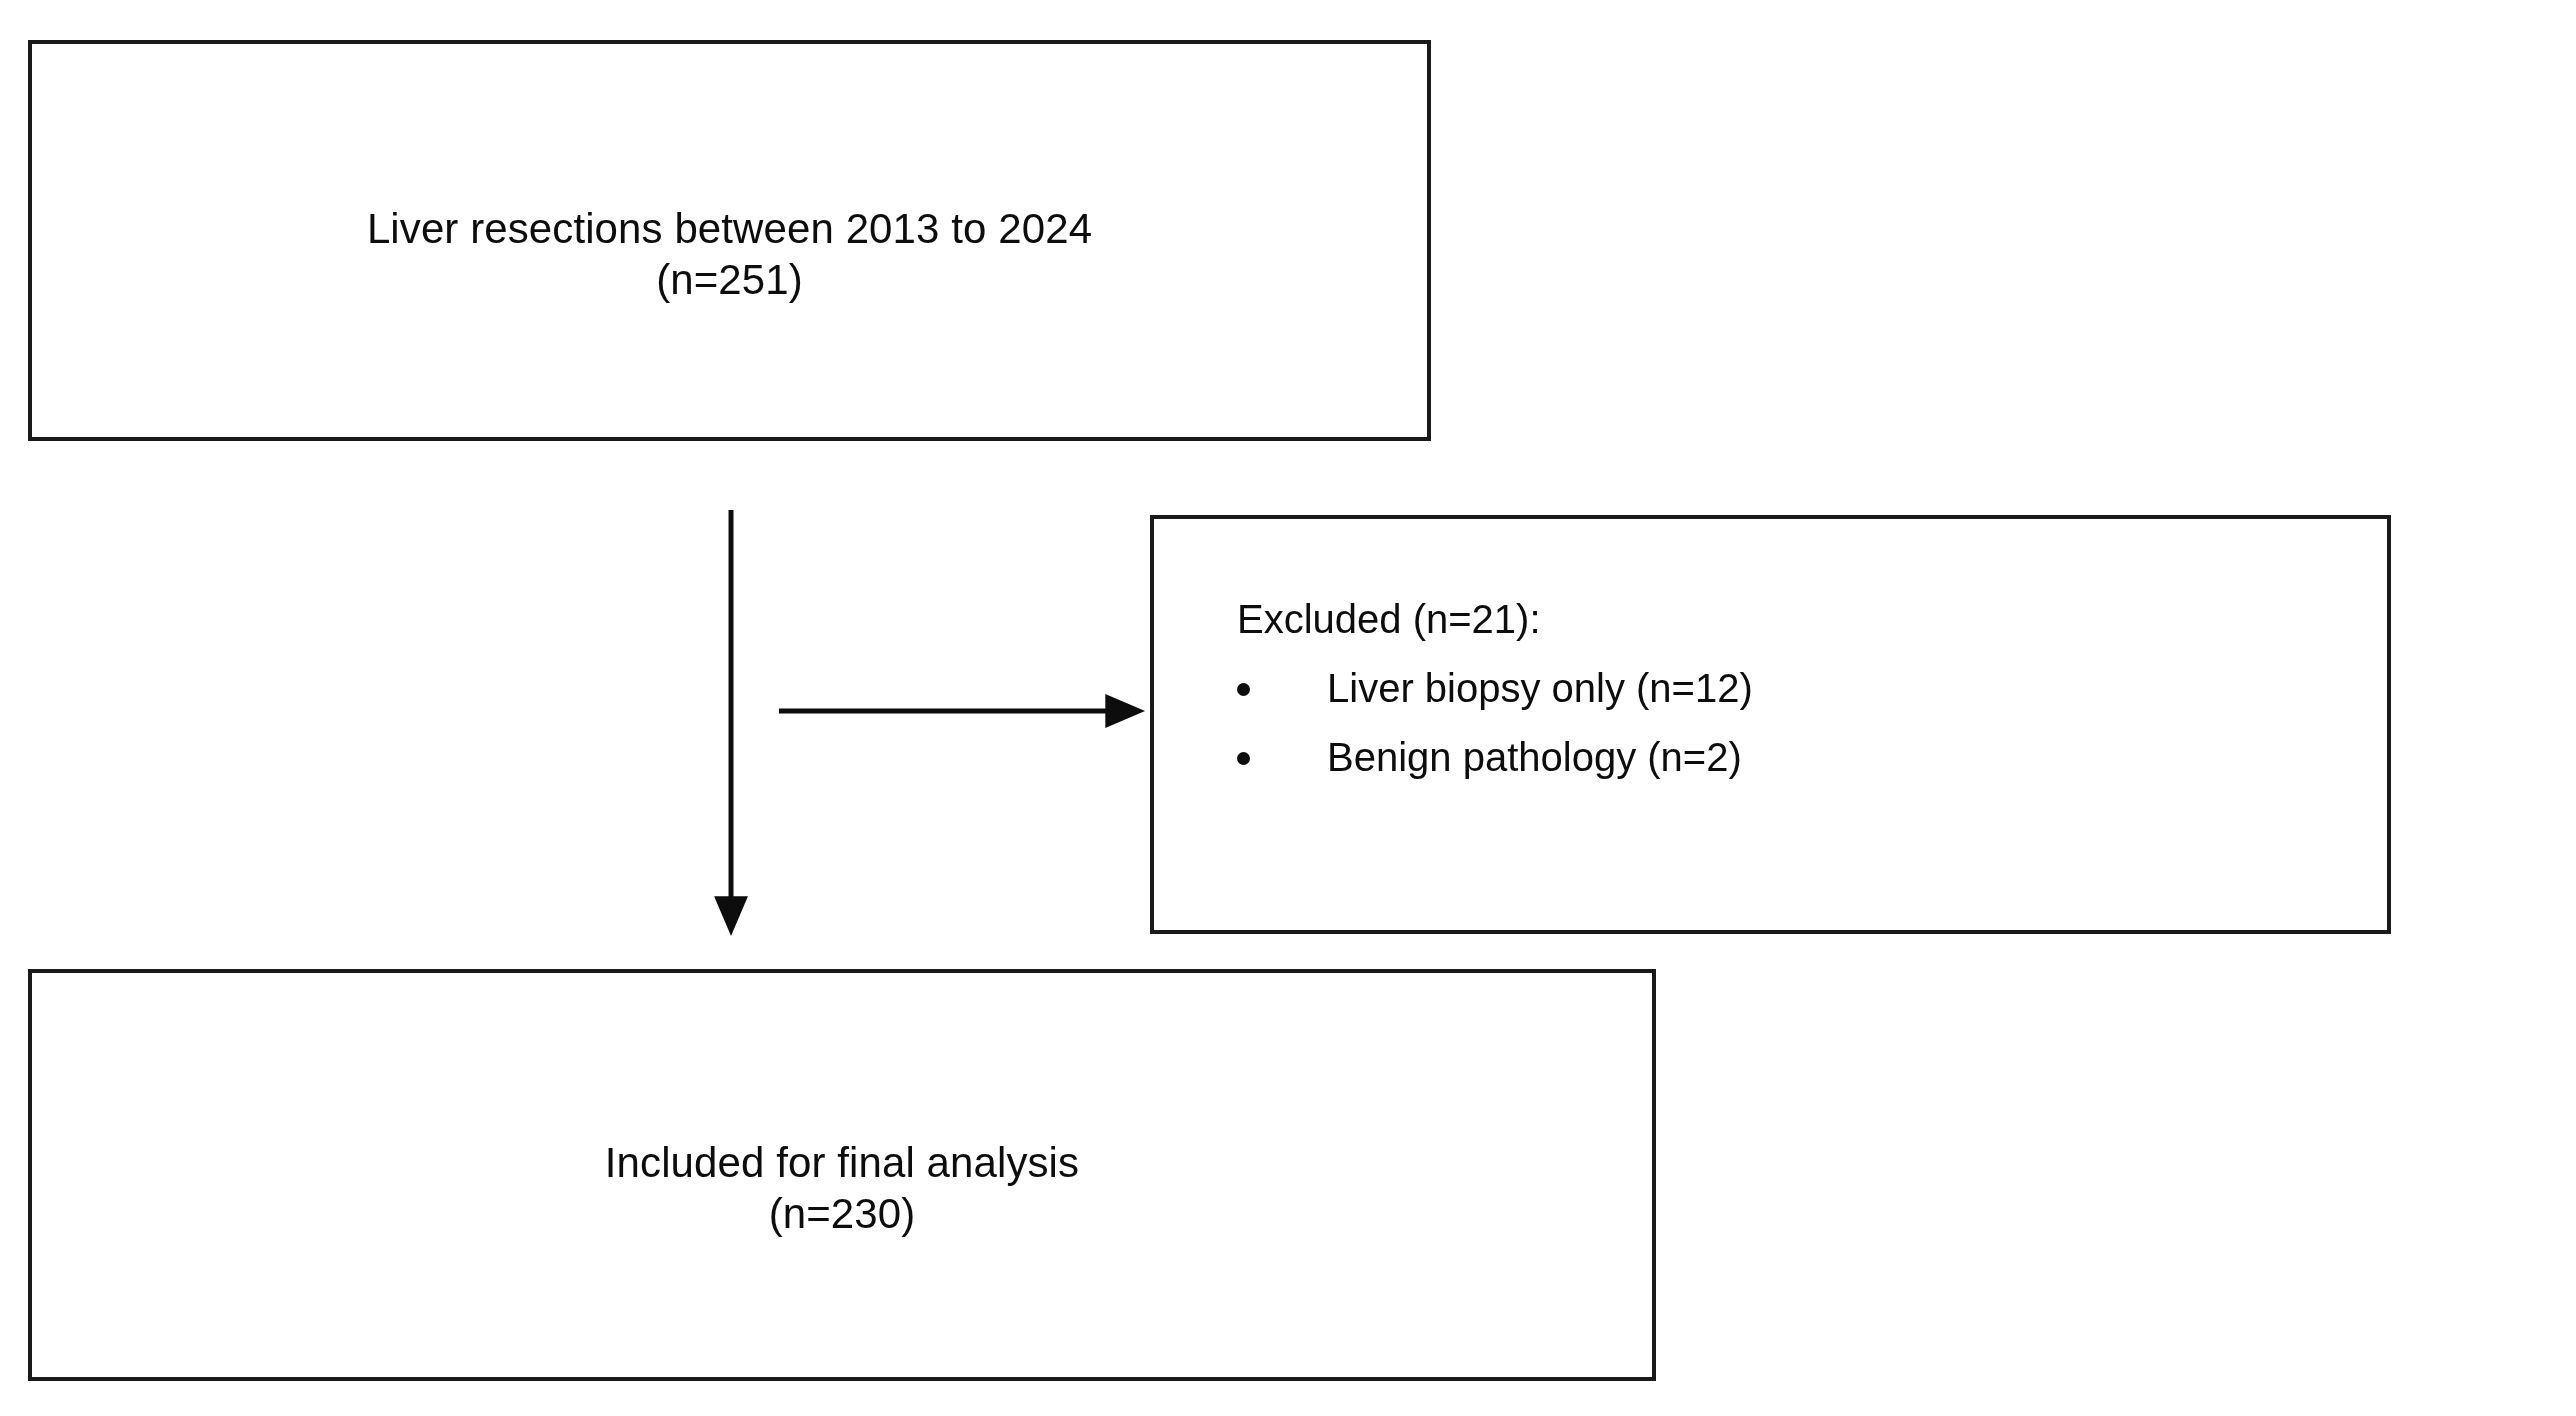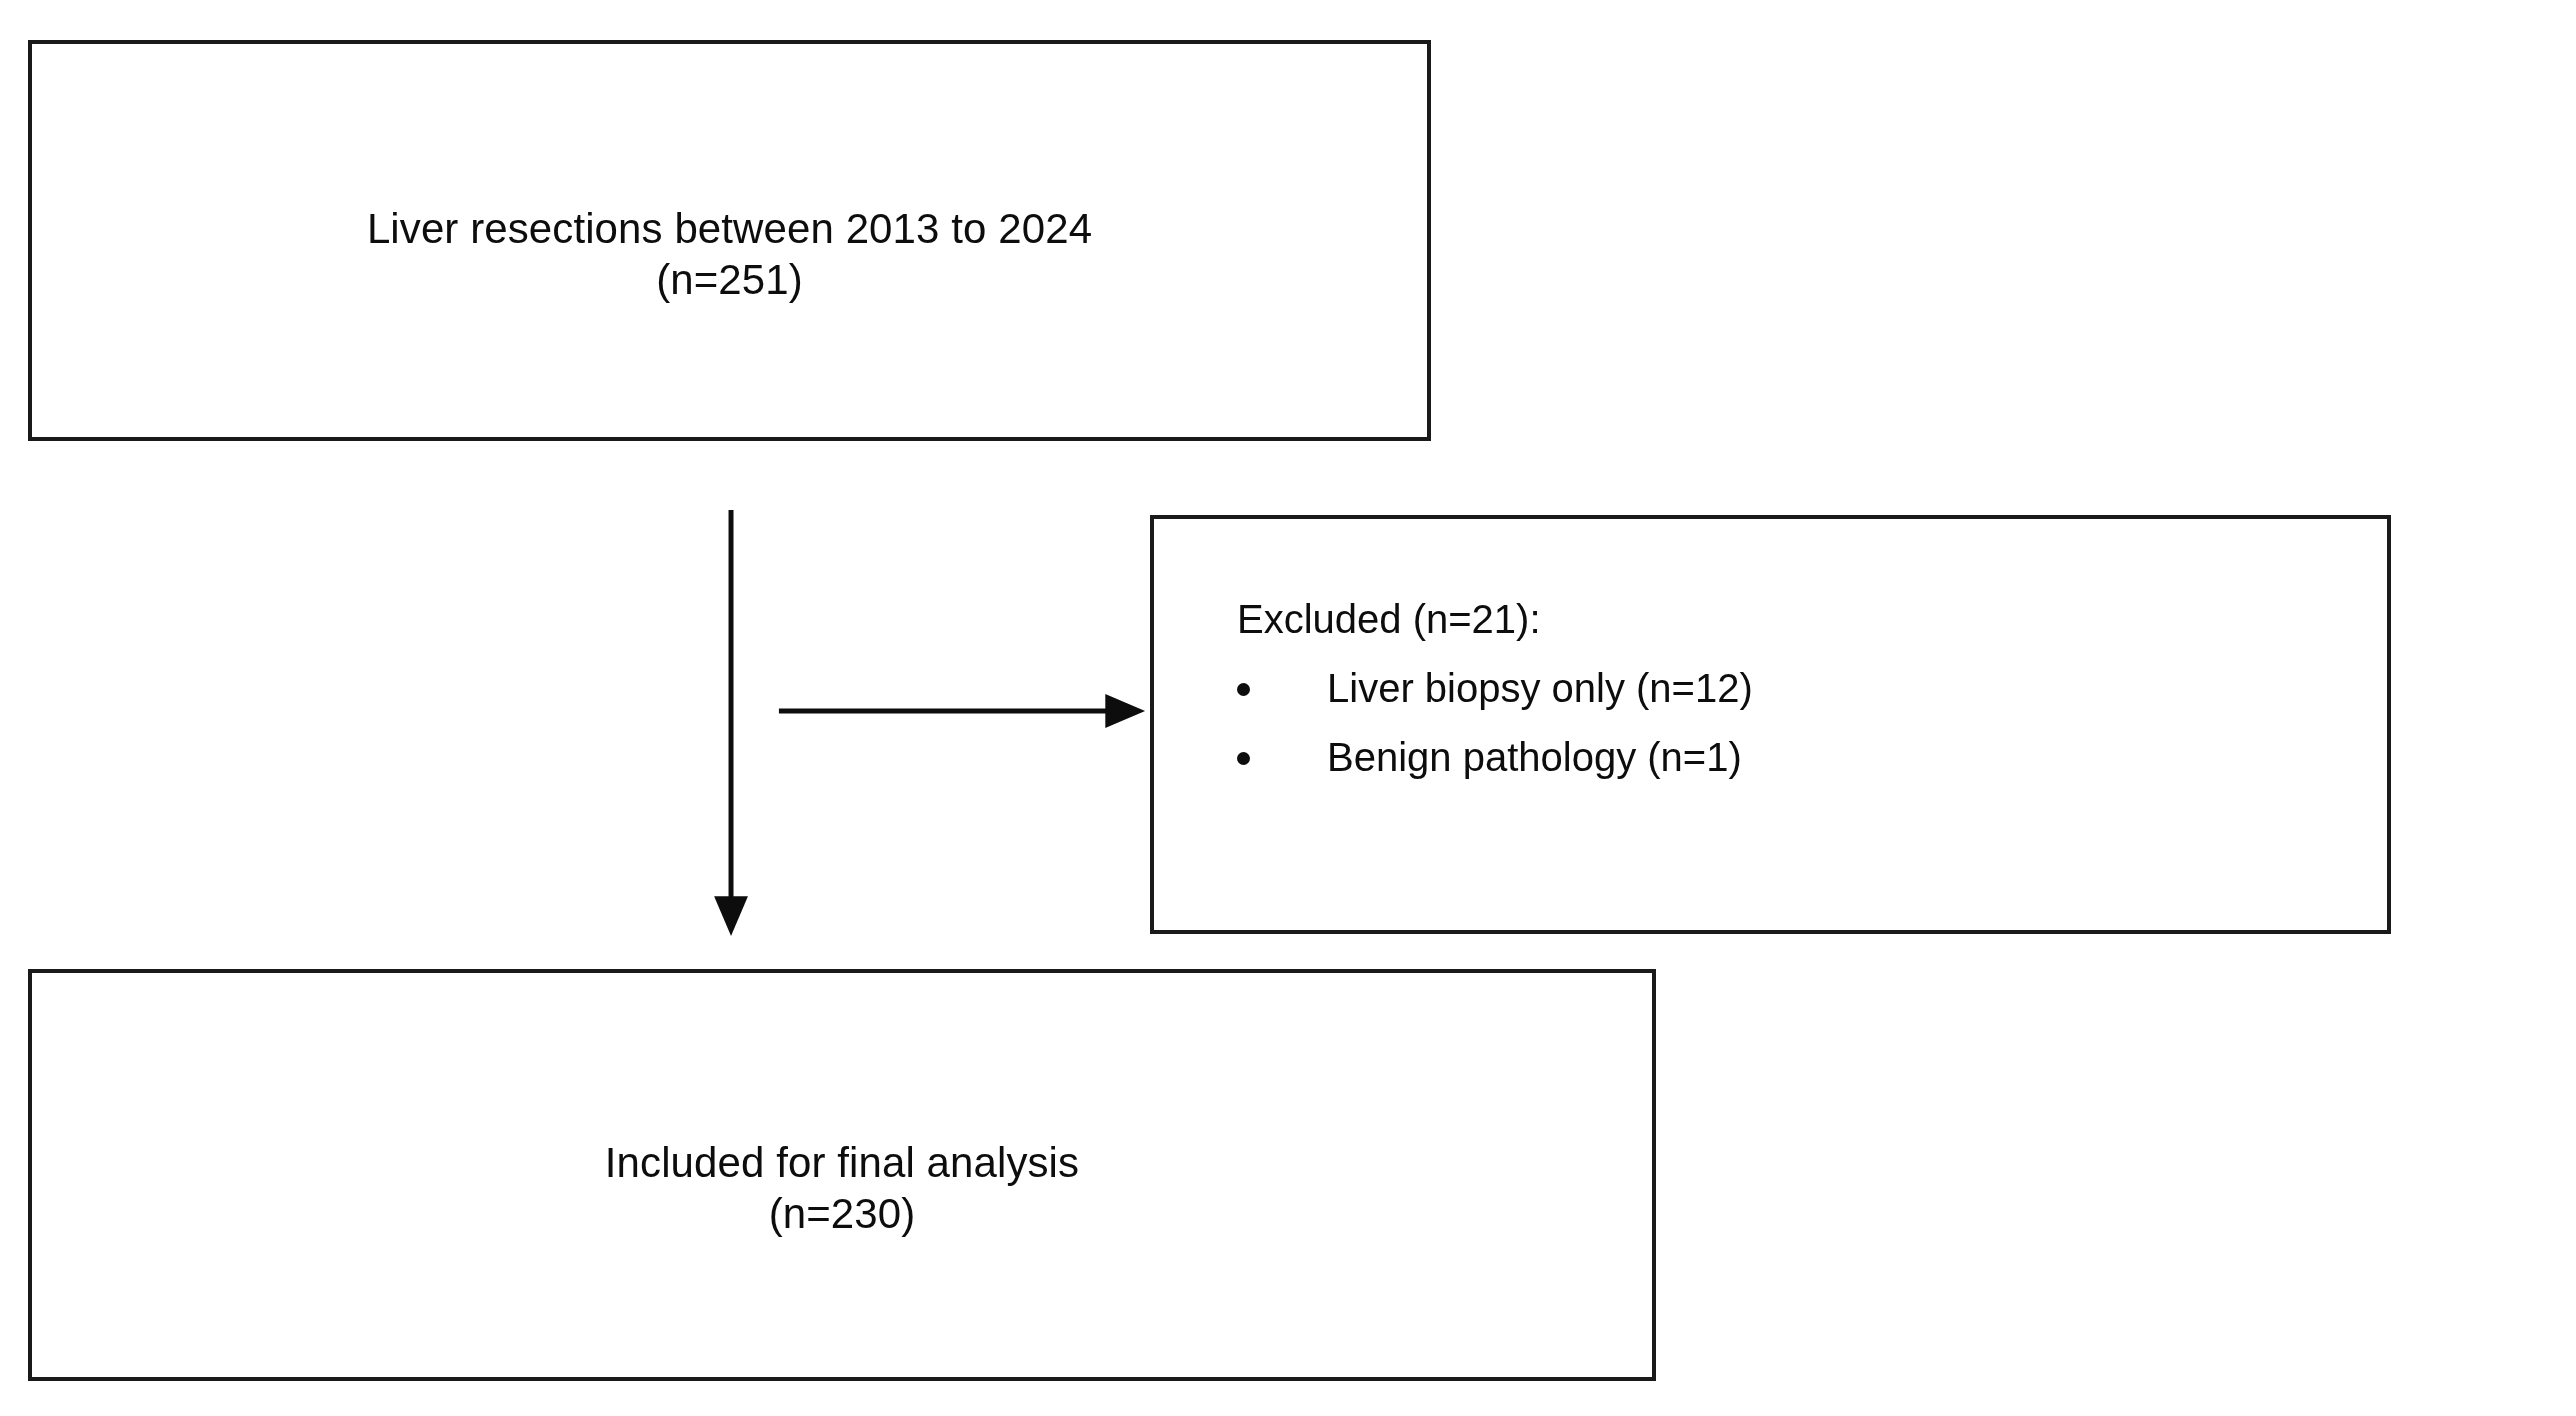--- a/index.html
+++ b/index.html
@@ -143,21 +143,21 @@
   <div class="flow-box" id="box-excluded">
     <div class="excl-wrap">
       <span class="excl-heading">Excluded (n=21):</span>
       <ul class="excl-list">
         <li>
           <span class="bullet-dot"></span>
           <span>Liver biopsy only (n=12)</span>
         </li>
         <li>
           <span class="bullet-dot"></span>
-          <span>Benign pathology (n=1)</span>
+          <span>Benign pathology (n=2)</span>
         </li>
       </ul>
     </div>
   </div>
 
   <div class="flow-box" id="box-included">
     <div class="centered-text">
       <span class="line">Included for final analysis</span>
       <span class="line">(n=230)</span>
     </div>

